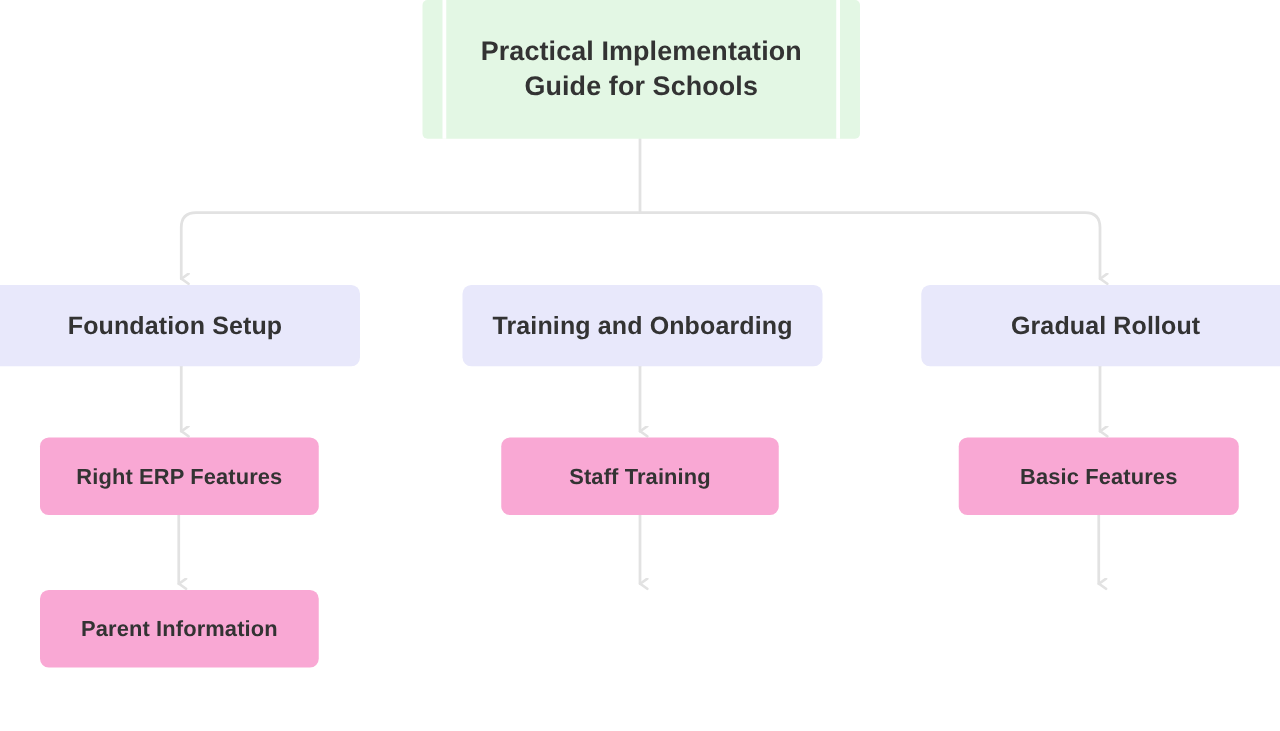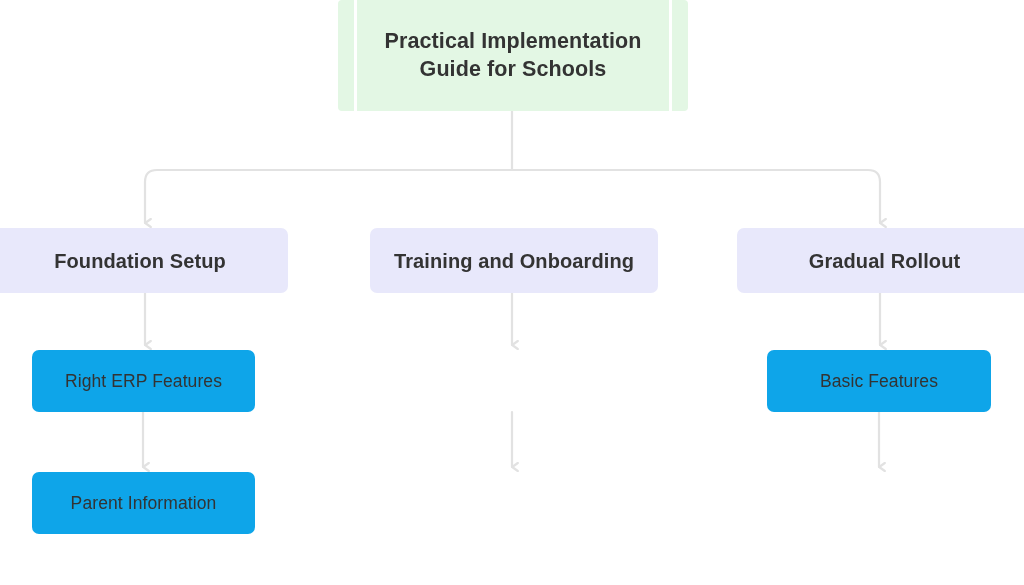--- a/index.html
+++ b/index.html
@@ -82,24 +82,24 @@
     font-weight: 700;
     letter-spacing: 0.1px;
   }
   .stage-0 { left: -8px;  width: 296px; }
   .stage-1 { left: 370px; width: 288px; }
   .stage-2 { left: 737px; width: 295px; }
 
   
   .node-step {
     height: 62px;
-    background: #0ea5e9;
+    background: #f9a8d4;
     border-radius: 7px;
     font-size: 17.5px;
-    font-weight: 400;
+    font-weight: 700;
     letter-spacing: 0.1px;
     align-items: center;
   }
   .step-r0 { top: 350px; }
   .step-r1 { top: 472px; }
   .col-0 { left: 32px;  width: 223px; }
   .col-1 { left: 401px; width: 222px; }
   .col-2 { left: 767px; width: 224px; }
 </style>
 </head>
@@ -144,20 +144,23 @@
   <div class="node node-stage stage-1">
     <span class="node-label">Training and Onboarding</span>
   </div>
   <div class="node node-stage stage-2">
     <span class="node-label">Gradual Rollout</span>
   </div>
 
   <div class="node node-step step-r0 col-0">
     <span class="node-label">Right ERP Features</span>
   </div>
+  <div class="node node-step step-r0 col-1">
+    <span class="node-label">Staff Training</span>
+  </div>
   <div class="node node-step step-r1 col-0">
     <span class="node-label">Parent Information</span>
   </div>
 
   <div class="node node-step step-r0 col-2">
     <span class="node-label">Basic Features</span>
   </div>
 
 </div>
 

